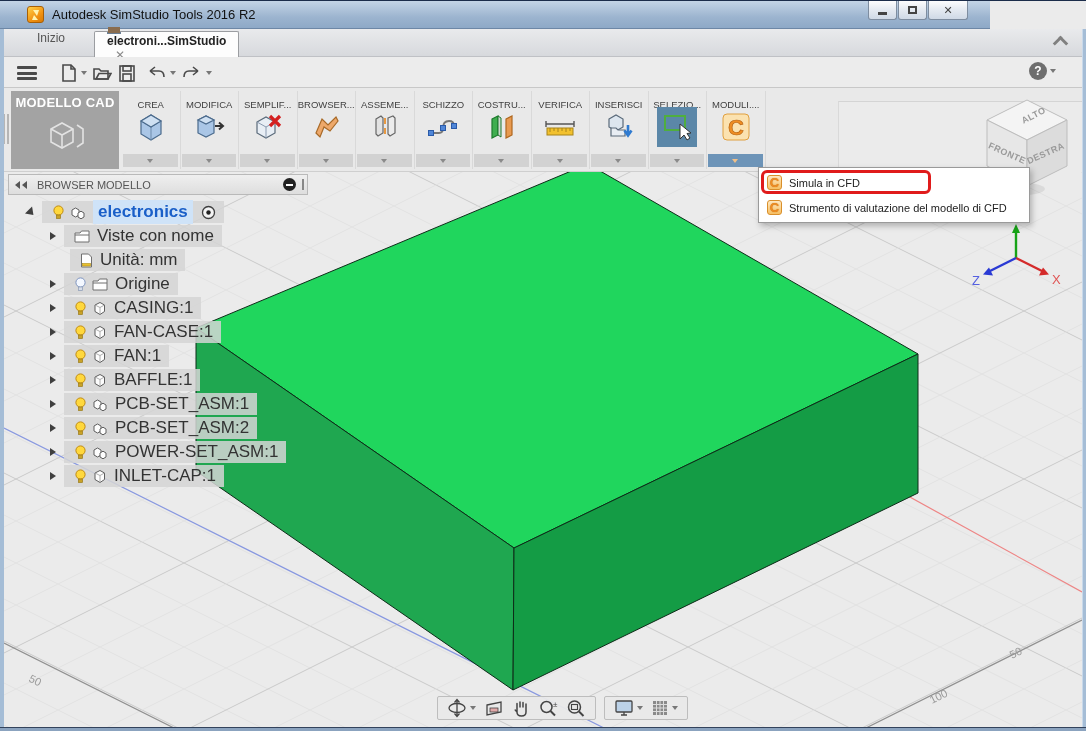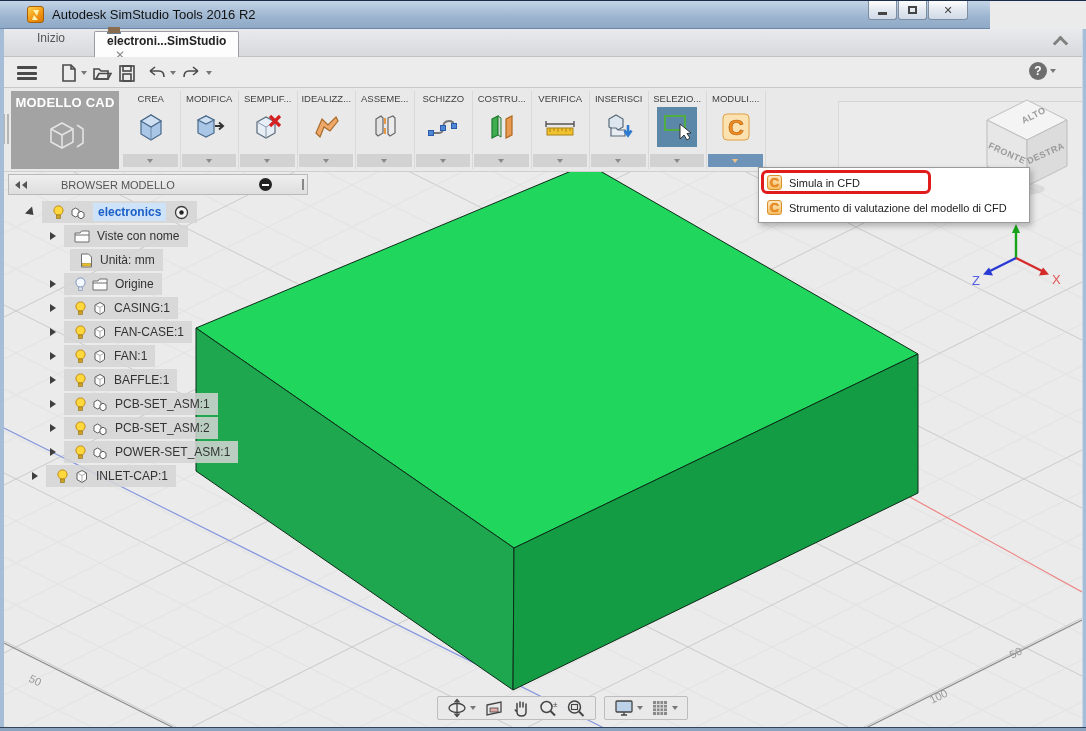--- a/index.html
+++ b/index.html
@@ -44,52 +44,52 @@
   #help-btn{position:absolute;right:30px;top:5px;display:flex;align-items:center;}
   .help-circle{width:18px;height:18px;border-radius:50%;background:#6e6e6e;color:#fff;font-size:12px;font-weight:bold;
     display:flex;align-items:center;justify-content:center;}
   
   #ribbon{position:absolute;left:0;top:87px;width:1086px;height:84px;background:#e9e9e9;border-bottom:1px solid #cfcfcf;}
   #ribbon-grip{position:absolute;left:3px;top:26px;width:6px;height:30px;border-left:2px solid #b5b5b5;border-right:2px solid #b5b5b5;}
   #cad-tile{position:absolute;left:11px;top:3px;width:108px;height:78px;background:#a3a3a3;text-align:center;}
   #cad-tile .cad-label{margin-top:4px;font-size:13px;font-weight:bold;color:#fff;letter-spacing:.2px;}
   #ribbon-groups{position:absolute;left:122px;top:3px;display:flex;height:78px;}
   .rgroup{width:58.5px;height:78px;border-right:1px solid #d9d9d9;position:relative;text-align:center;}
-  .rgroup .rlabel{font-size:9.5px;color:#3f3f3f;margin-top:2px;white-space:nowrap;overflow:hidden;}
+  .rgroup .rlabel{font-size:9.5px;color:#3f3f3f;margin-top:8px;white-space:nowrap;overflow:hidden;}
   .rgroup .ricon{position:absolute;left:0;right:0;top:15px;height:42px;display:flex;align-items:center;justify-content:center;}
   .rstrip{position:absolute;left:1px;right:2px;bottom:2px;height:13px;background:#d2d2d2;display:flex;align-items:center;justify-content:center;}
   .rstrip .caret{border-top-color:#8a8a8a;margin:0;}
   .rstrip.active{background:#6d94b8;}
   .rstrip.active .caret{border-top-color:#f0c089;}
   .sel-tile{width:40px;height:40px;background:#5b87a8;display:flex;align-items:center;justify-content:center;}
   
   #vp-topright{position:absolute;left:838px;top:100px;width:244px;height:71px;background:#ebebeb;border-top:1px solid #d4d4d4;border-left:1px solid #d9d9d9;}
   
   #viewport{position:absolute;left:4px;top:171px;width:1078px;height:556px;}
   #viewcube{position:absolute;left:975px;top:93px;z-index:4;}
   .cube-label{font-size:9px;font-weight:bold;fill:#9a9a9a;letter-spacing:.5px;}
   
   .frame-left{position:absolute;left:0;top:28px;width:4px;height:703px;background:#a5bdd6;}
   .frame-right{position:absolute;right:0;top:28px;width:4px;height:703px;background:#a5bdd6;border-left:1px solid #c9d9ea;}
   .frame-bottom{position:absolute;left:0;bottom:0;width:1086px;height:4px;background:#8ba3bf;border-top:1px solid #33435c;}
   
   #browser-header{position:absolute;left:8px;top:173px;width:300px;height:21px;z-index:6;
-    background:linear-gradient(#efefef,#dedede);border:1px solid #b9b9b9;display:flex;align-items:center;font-size:11px;color:#555;gap:24px;}
+    background:linear-gradient(#efefef,#dedede);border:1px solid #b9b9b9;display:flex;align-items:center;font-size:11px;color:#555;}
   .collapse-arrows{margin:0 8px 0 6px;display:flex;}
   .collapse-arrows i{width:0;height:0;border-top:4px solid transparent;border-bottom:4px solid transparent;border-right:5px solid #555;margin-right:2px;}
   #browser-header .spacer{flex:1;}
   .minus-circle{width:13px;height:13px;border-radius:50%;background:#222;position:relative;margin-right:6px;}
   .minus-circle:after{content:"";position:absolute;left:3px;top:5.5px;width:7px;height:2px;background:#fff;}
   .grip2{width:2px;height:11px;border-left:1px solid #888;border-right:1px solid #888;margin-right:3px;}
   #tree{position:absolute;left:8px;top:198px;z-index:6;}
   .trow{position:absolute;height:22px;display:flex;align-items:center;}
   .arrow-c{width:0;height:0;border-top:4.5px solid transparent;border-bottom:4.5px solid transparent;border-left:6px solid #3f3f3f;margin-right:8px;}
   .arrow-e{width:0;height:0;border-left:5px solid transparent;border-right:5px solid transparent;border-top:7px solid #3f3f3f;transform:rotate(-45deg);margin-right:6px;}
   .rowbg{display:flex;align-items:center;background:rgba(213,213,213,.85);padding:2px 8px 2px 5px;height:22px;}
-  .rowbg .tlabel{font-size:12px;color:#333;margin-left:7px;white-space:nowrap;}
+  .rowbg .tlabel{font-size:17px;color:#333;margin-left:7px;white-space:nowrap;}
   .tlabel.selected{background:#cfe3f8;color:#1a5fc8;font-weight:bold;padding:2px 5px;}
   .ticon{display:block;margin-left:5px;}
   .target-ic{margin-left:8px;}
   
   #nav-toolbar{position:absolute;left:437px;top:695px;z-index:6;display:flex;}
   .navgroup{display:flex;align-items:center;background:rgba(233,233,233,.95);border:1px solid #bdbdbd;border-radius:2px;height:24px;padding:0 5px;margin-right:8px;}
   .navbtn{display:flex;align-items:center;margin:0 4px;}
   
   #cfd-menu{position:absolute;left:758px;top:166px;width:272px;z-index:50;background:#fff;border:1px solid #9a9a9a;
     box-shadow:2px 3px 6px rgba(0,0,0,.25);padding:2px 0;}
@@ -265,21 +265,21 @@
               <path d="M20 7 L30 17 M30 7 L20 17" stroke="#d42020" stroke-width="3.2" fill="none"></path>
             </svg>
         </div>
         <div class="rstrip">
             <span class="caret"></span>
           </div>
       </div>
 
 
       <div class="rgroup">
-        <div class="rlabel">IDEALIZZ...</div>
+        <div class="rlabel">BROWSER...</div>
         <div class="ricon">
           <svg width="36" height="36">
               <path d="M8 24 L14 10 L20 16 L28 8 L30 12 L22 22 L16 18 L12 28 Z" fill="#eda86a" stroke="#a86a28" stroke-width="1.2"></path>
             </svg>
         </div>
         <div class="rstrip">
             <span class="caret"></span>
           </div>
       </div>
 
@@ -622,21 +622,21 @@
       <span class="rowbg">
         <svg class="ticon" width="13" height="15">
             <use href="#sym-bulb"></use>
           </svg>
         <svg class="ticon" width="16" height="15">
             <use href="#sym-asm"></use>
           </svg>
         <span class="tlabel">POWER-SET_ASM:1</span>
       </span>
     </div>
-    <div class="trow" style="top:266px;left:24px">
+    <div class="trow" style="top:266px;left:42px">
       <span class="arrow-c"></span>
       <span class="rowbg">
         <svg class="ticon" width="13" height="15">
             <use href="#sym-bulb"></use>
           </svg>
         <svg class="ticon" width="15" height="15">
             <use href="#sym-part"></use>
           </svg>
         <span class="tlabel">INLET-CAP:1</span>
       </span>

